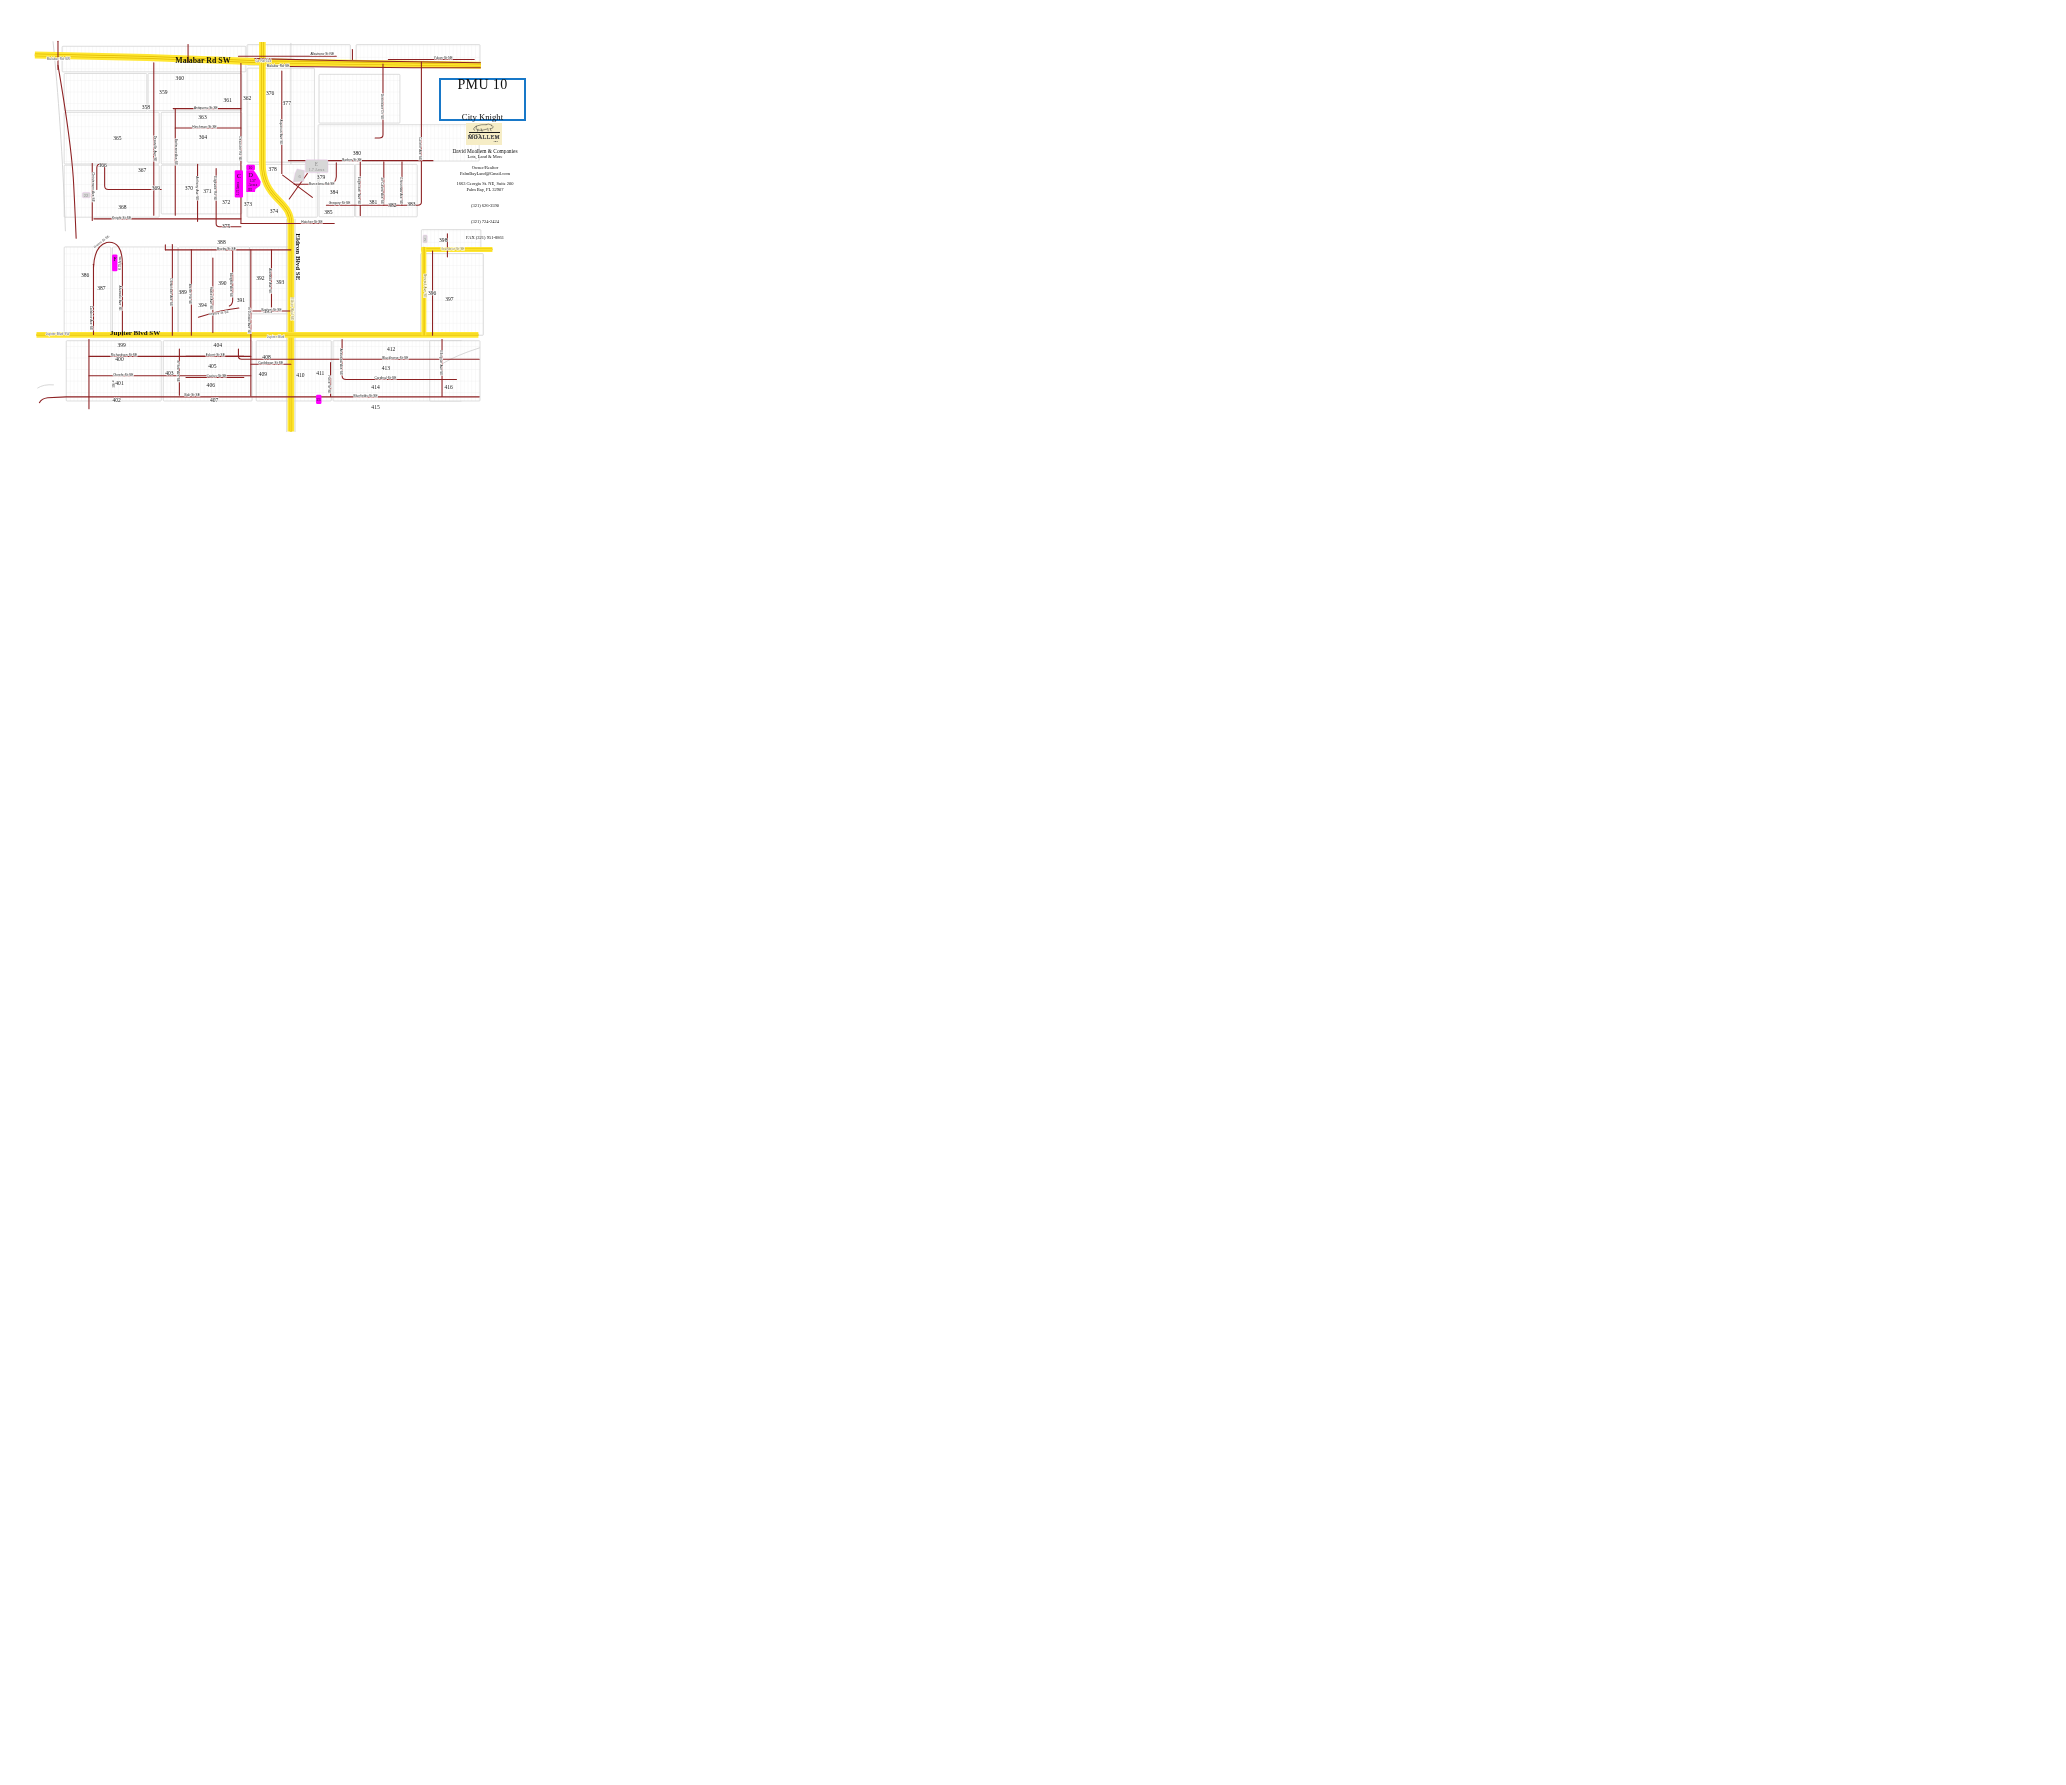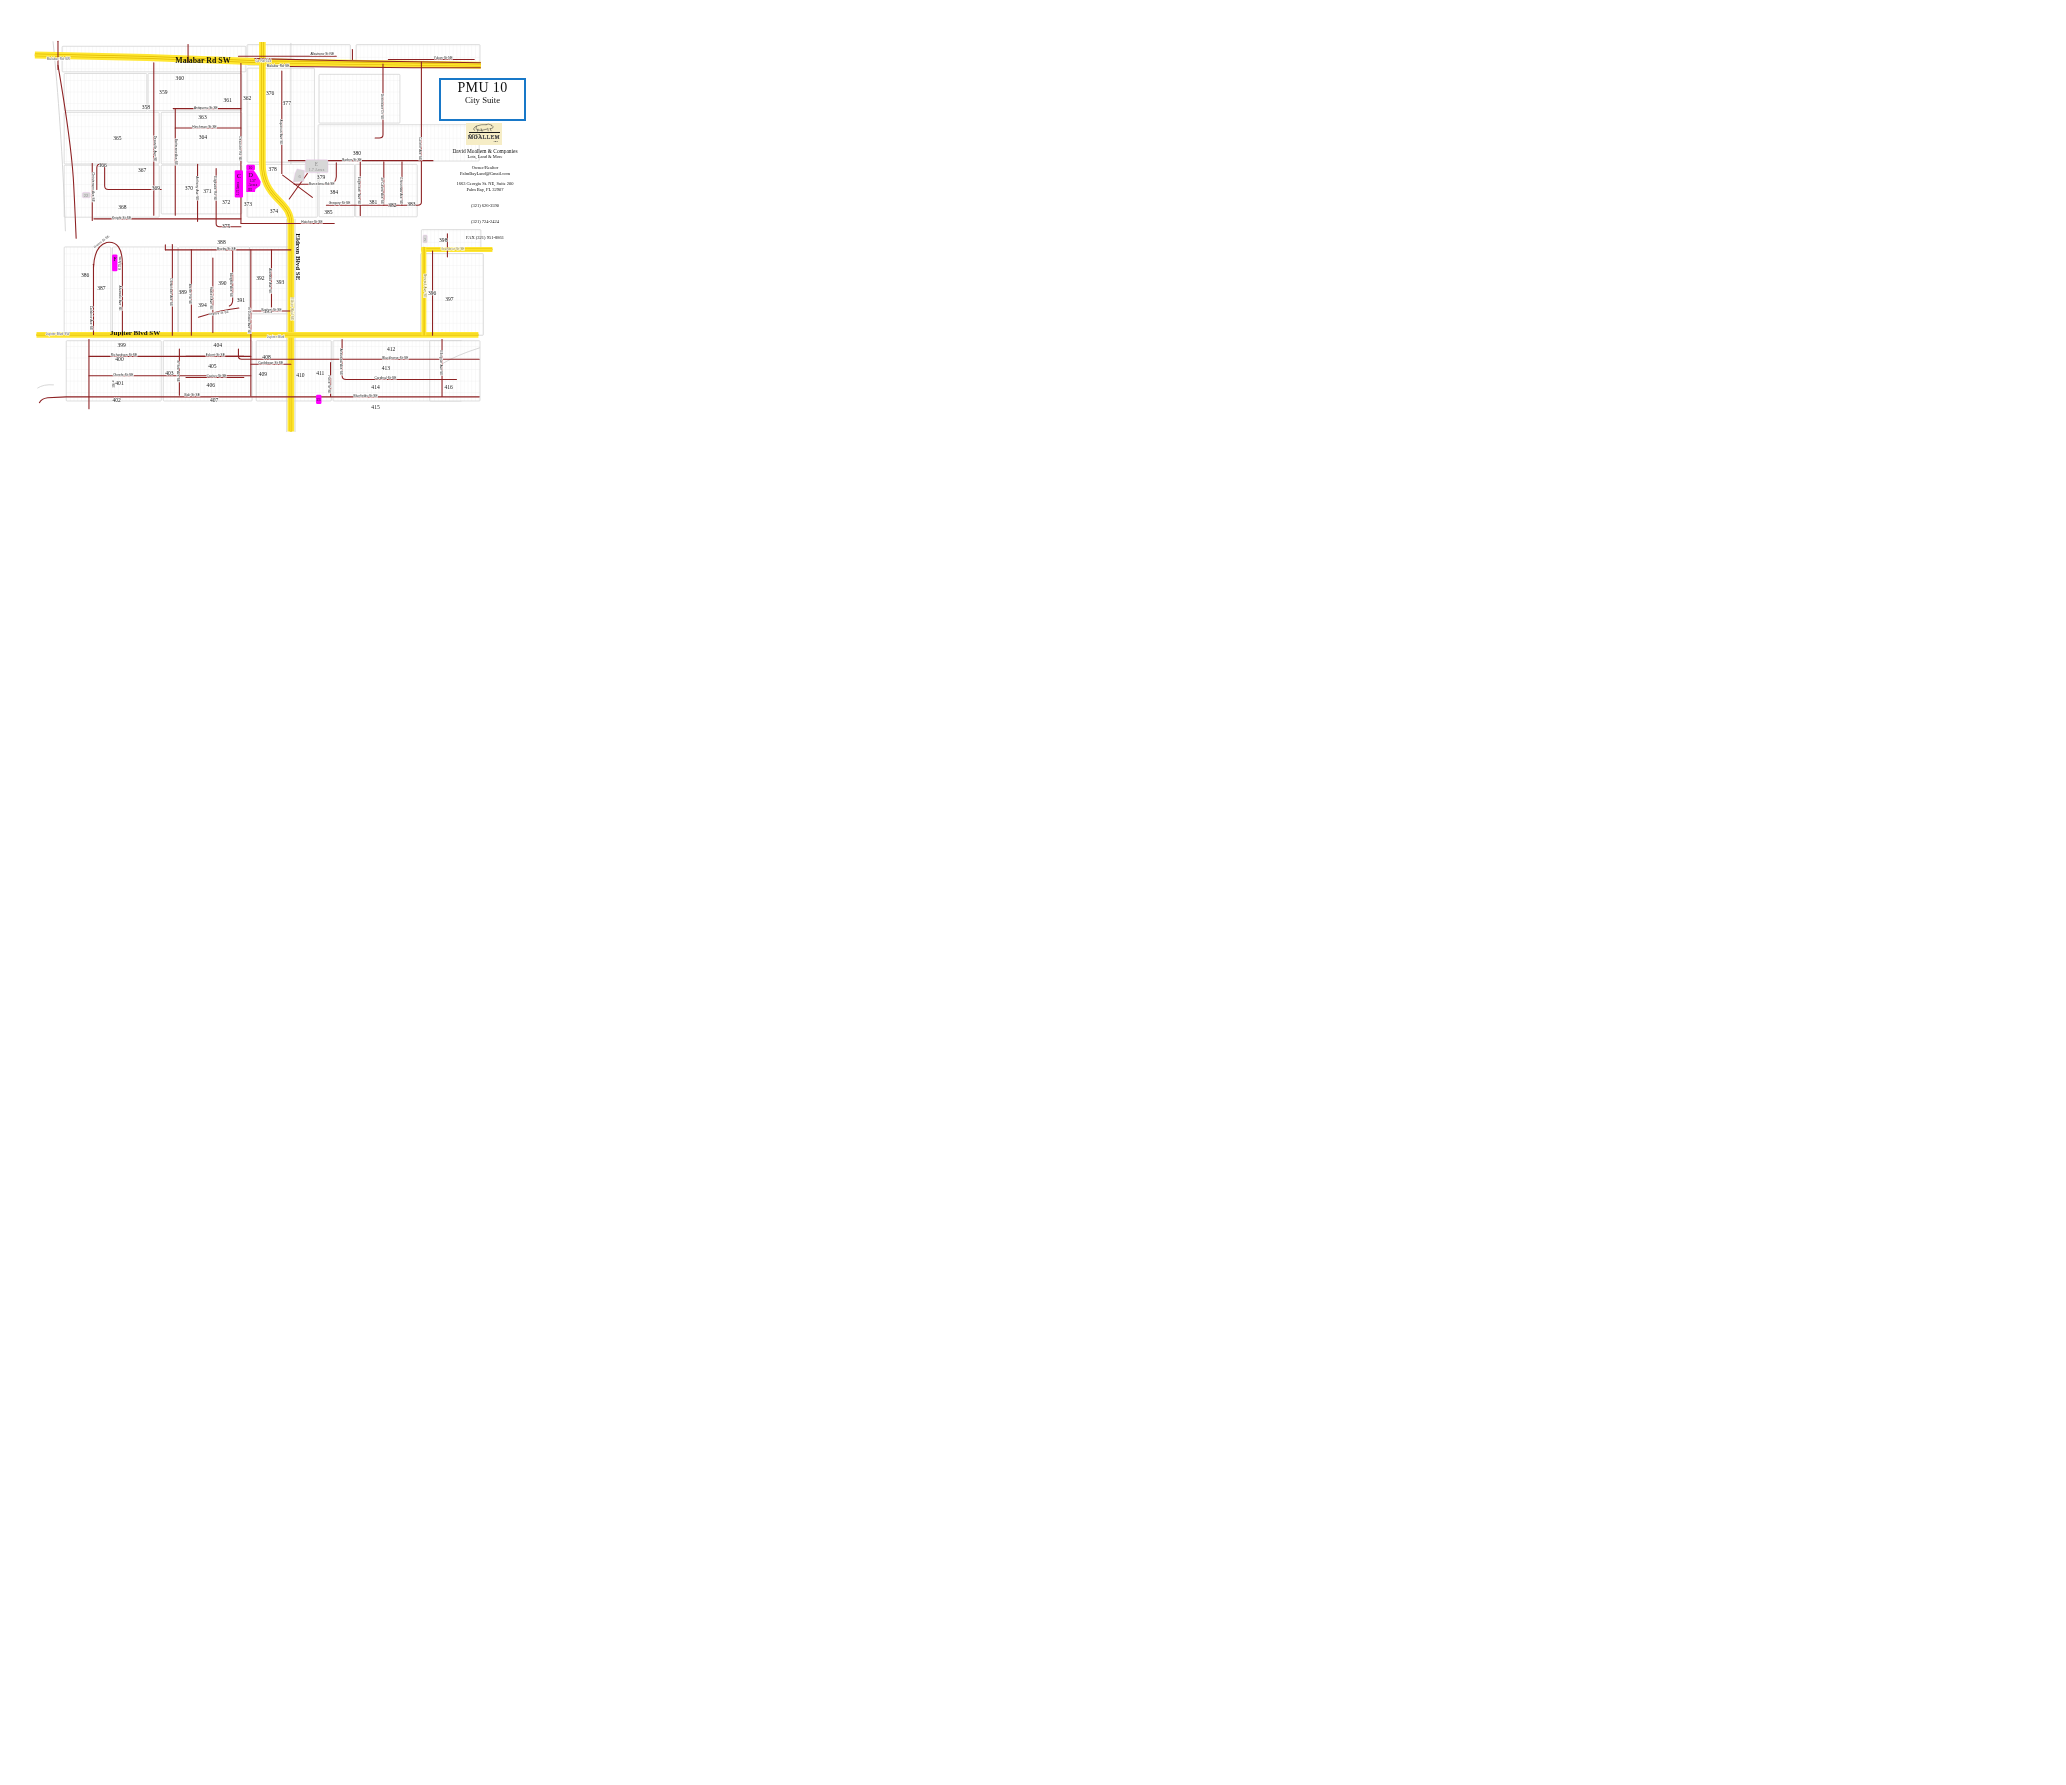--- a/index.html
+++ b/index.html
@@ -2,21 +2,21 @@
 <html style="font-size:6.6px"><head>
 <meta charset="utf-8">
 <style>
   html,body{margin:0;padding:0;background:#ffffff;}
   #sheet{position:relative;width:595px;height:446px;background:#ffffff;overflow:hidden;
          font-family:"Liberation Sans", sans-serif;}
   #mapsvg{position:absolute;left:0;top:0;}
   
   #title-box{position:absolute;left:439px;top:78px;width:83px;height:39px;
     border:2.9px solid #1878c8;background:#ffffff;display:flex;flex-direction:column;
-    align-items:center;justify-content:flex-start;font-family:"Liberation Serif", serif;color:#111;}
+    align-items:center;justify-content:center;font-family:"Liberation Serif", serif;color:#111;gap:20px;}
   #title-box .l1{font-size:14px;letter-spacing:0.4px;line-height:15px;}
   #title-box .l2{font-size:8.7px;line-height:10px;}
   #logo{position:absolute;left:466px;top:123px;width:36px;height:22px;background:#f6edc6;
     text-align:center;overflow:hidden;}
   #logo .lion{display:block;margin:0.4px auto 0 auto;}
   #logo .bar{height:0.8px;background:#1a1a1a;margin:0 2.5px;}
   #logo .mdavid{font-size:2.1px;letter-spacing:0.4px;text-align:left;margin-left:3.3px;color:#222;font-weight:bold;}
   #logo .moallem{font-family:"Liberation Serif", serif;font-size:5.4px;font-weight:bold;color:#5d5d5d;
     letter-spacing:0.4px;line-height:4.5px;text-shadow:0 0 0.2px #222;}
   #logo .inc{font-size:1.9px;letter-spacing:0.4px;text-align:right;margin-right:3.7px;color:#222;font-weight:bold;}
@@ -291,21 +291,21 @@
         <text x="947" y="850" font-size="13.5" text-anchor="middle" fill="#1a1a1a" stroke="#ffffff" stroke-width="2" paint-order="stroke" font-family="&quot;Liberation Serif&quot;, serif">412</text>
         <text x="934" y="895" font-size="13.5" text-anchor="middle" fill="#1a1a1a" stroke="#ffffff" stroke-width="2" paint-order="stroke" font-family="&quot;Liberation Serif&quot;, serif">413</text>
         <text x="909" y="941" font-size="13.5" text-anchor="middle" fill="#1a1a1a" stroke="#ffffff" stroke-width="2" paint-order="stroke" font-family="&quot;Liberation Serif&quot;, serif">414</text>
         <text x="909" y="990" font-size="13.5" text-anchor="middle" fill="#1a1a1a" stroke="#ffffff" stroke-width="2" paint-order="stroke" font-family="&quot;Liberation Serif&quot;, serif">415</text>
         <text x="1086" y="941" font-size="13.5" text-anchor="middle" fill="#1a1a1a" stroke="#ffffff" stroke-width="2" paint-order="stroke" font-family="&quot;Liberation Serif&quot;, serif">416</text>
       </g>
   </svg>
 
   <div id="title-box">
     <div class="l1">PMU 10</div>
-    <div class="l2">City Suite</div>
+    <div class="l2">City Knight</div>
   </div>
 
   <div id="logo">
     <svg class="lion" width="25" height="9" viewBox="0 0 60 22">
       <g fill="none" stroke="#1a1a1a" stroke-width="1.1" stroke-linecap="round">
         <path d="M6,18 q-4,-1 -2,-5 q2,-4 8,-6 q10,-4 22,-3"></path>
         <path d="M34,4 q6,-3 10,0 q5,1 7,5 q1,3 -3,4 l-4,1"></path>
         <path d="M44,14 l2,5 M38,13 l1,6 M14,15 l-1,5 M22,14 l2,6"></path>
         <path d="M10,8 q-2,6 2,9 q10,3 24,-2"></path>
         <circle cx="47" cy="7" r="1" fill="#1a1a1a" stroke="none"></circle>

